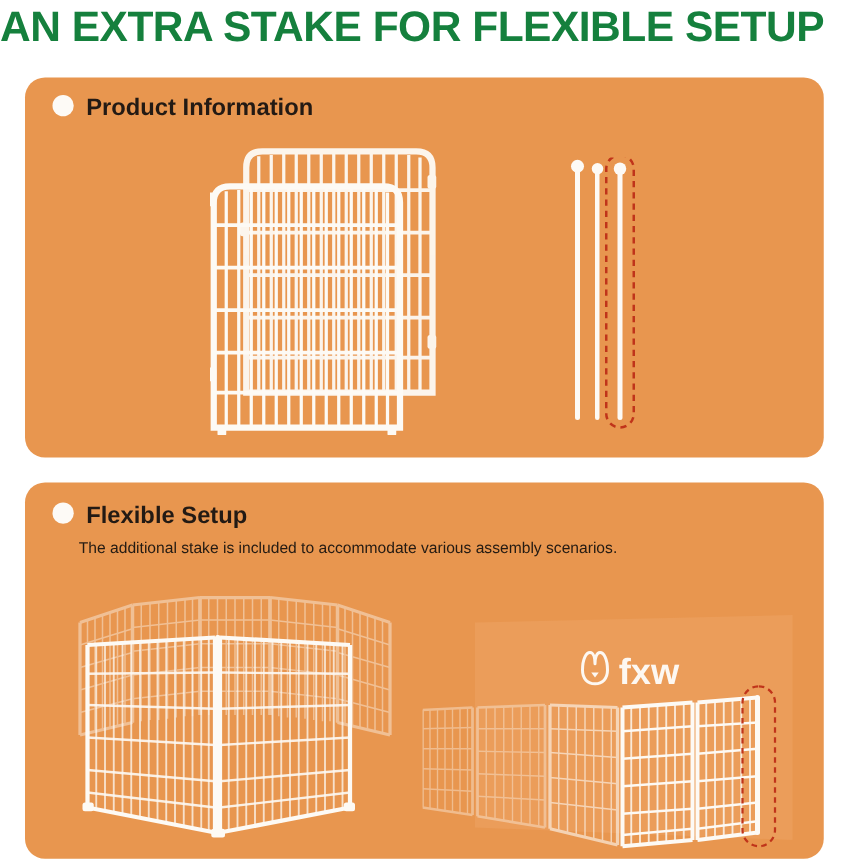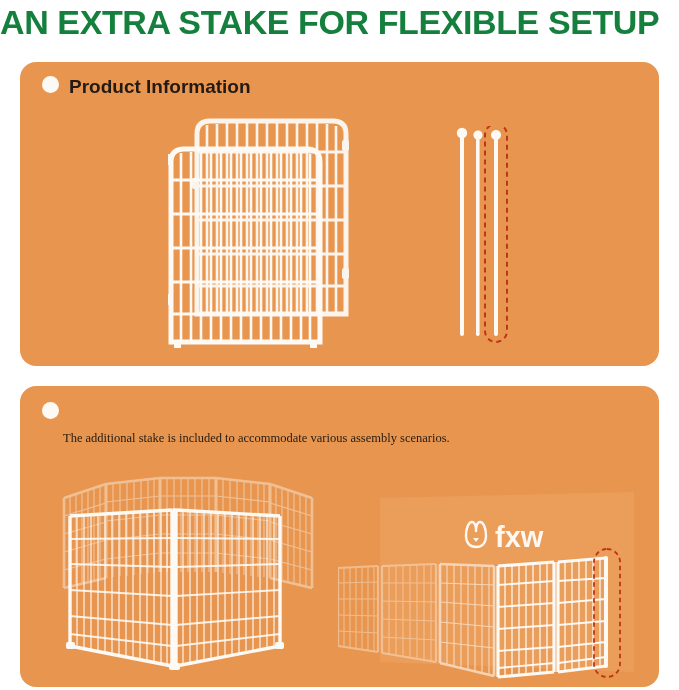--- a/index.html
+++ b/index.html
@@ -41,21 +41,21 @@
   .sec-title{
     margin-left:10px;
     font-family:"Liberation Sans", sans-serif;
     font-weight:bold;
     font-size:19px;
     color:#231a14;
     white-space:nowrap;
   }
   .sec-sub{
     position:absolute;
-    font-family:Liberation Serif, serif;
+    font-family:Liberation Sans, sans-serif;
     font-size:12.5px;
     color:#241b13;
     white-space:nowrap;
   }
 
   #head-product{left:42px;top:76px;}
   #head-setup{left:42px;top:402px;}
   #sub-setup{left:63px;top:431px;}
 
   
@@ -147,20 +147,21 @@
       </g>
 
       <rect x="33" y="-2" width="22" height="218" rx="11" fill="none" stroke="#c0341a" stroke-width="2" stroke-dasharray="5,4"></rect>
     </svg>
   </div>
 
   <div class="card" id="card-setup"></div>
 
   <div class="sec-head" id="head-setup">
     <span class="bullet"></span>
+    <span class="sec-title">Flexible Setup</span>
   </div>
   <div class="sec-sub" id="sub-setup">The additional stake is included to accommodate various assembly scenarios.</div>
 
   <div class="art" style="left:48px;top:468px;">
     <svg width="300" height="205" viewBox="0 0 300 205">
       <defs>
 
         <g id="backbars">
           <g stroke="#fdfaf5" stroke-width="1.5" opacity="0.5">
             <line x1="0" y1="0" x2="0" y2="105"></line>

